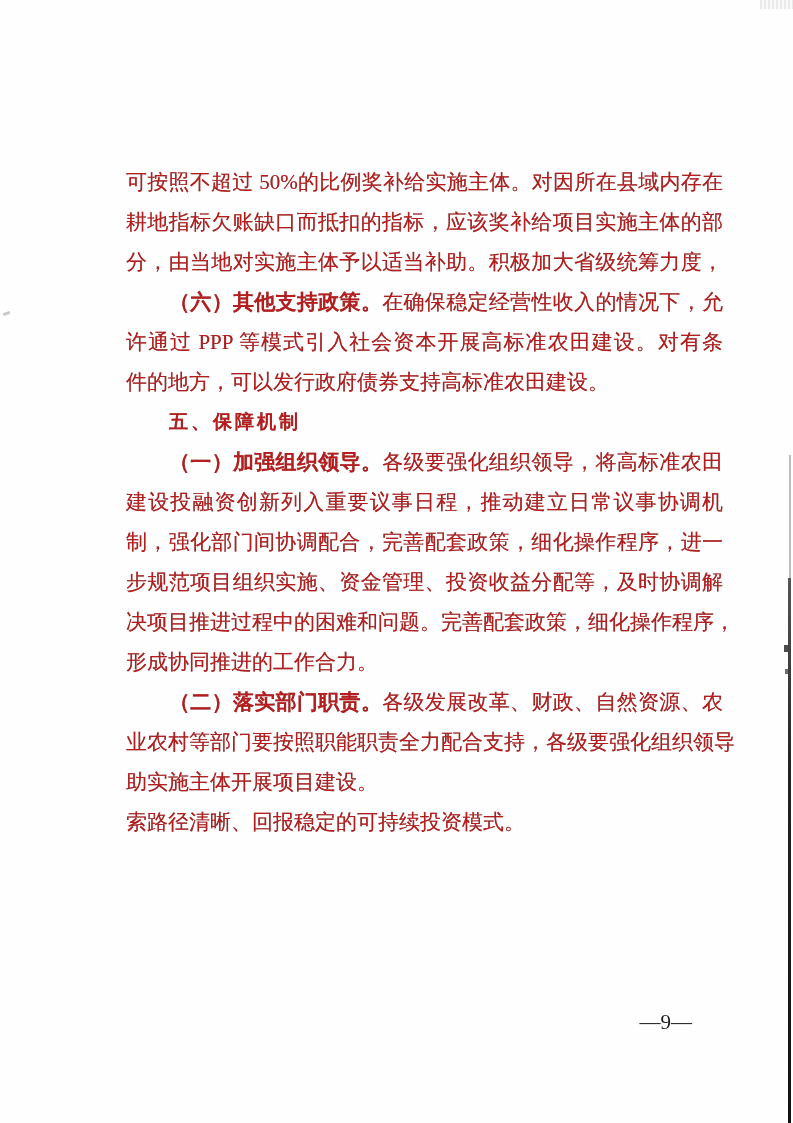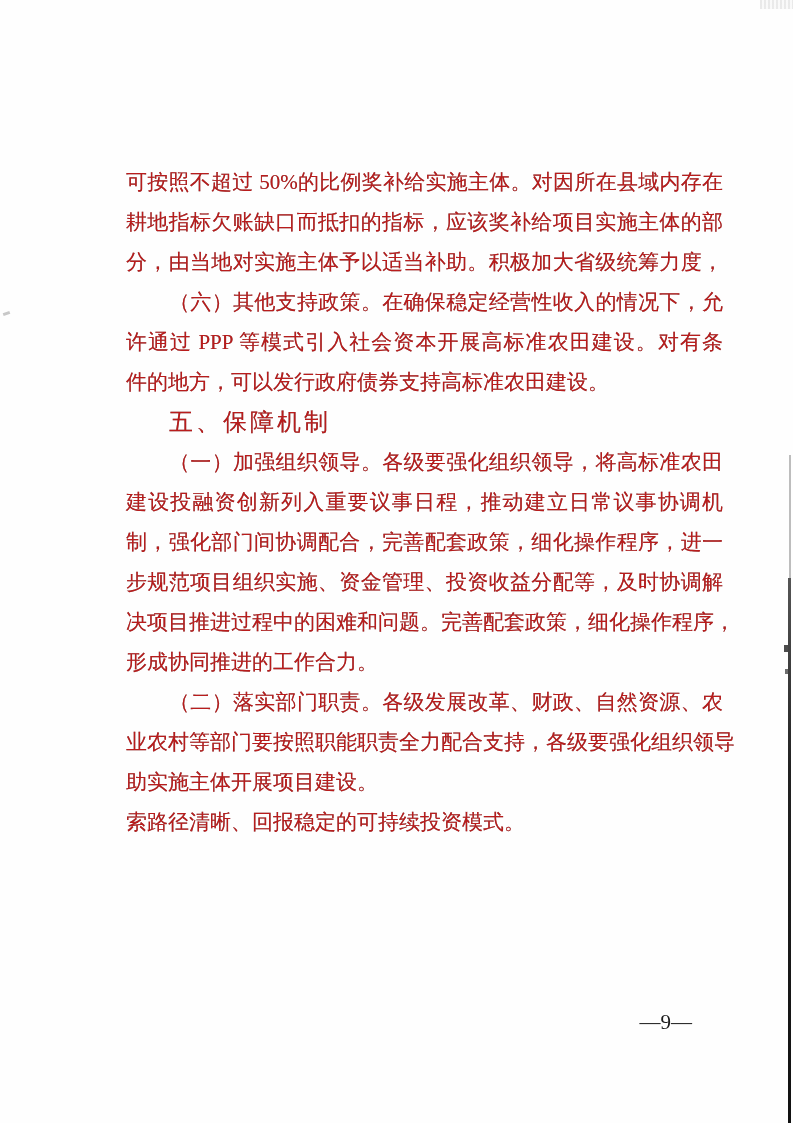--- a/index.html
+++ b/index.html
@@ -28,25 +28,25 @@
     height: 40px;
     text-align: justify;
     text-align-last: justify;
     text-justify: inter-character;
     white-space: nowrap;
   }
   .line.last { text-align-last: left; }
   .line.indent { text-indent: 43px; }
   .line.heading {
     font-family: "Liberation Sans", sans-serif;
-    font-size: 24px;
+    font-size: 19px;
     letter-spacing: 3px;
     text-align-last: left;
   }
-  .run-bold { font-weight: normal; }
+  .run-bold { font-weight: bold; }
   .page-number {
     position: absolute;
     left: 95px; top: 1002px;
     width: 597px;
     text-align: right;
     font-size: 21px;
     line-height: 40px;
     color: #1c1c1c;
     letter-spacing: 0px;
   }

